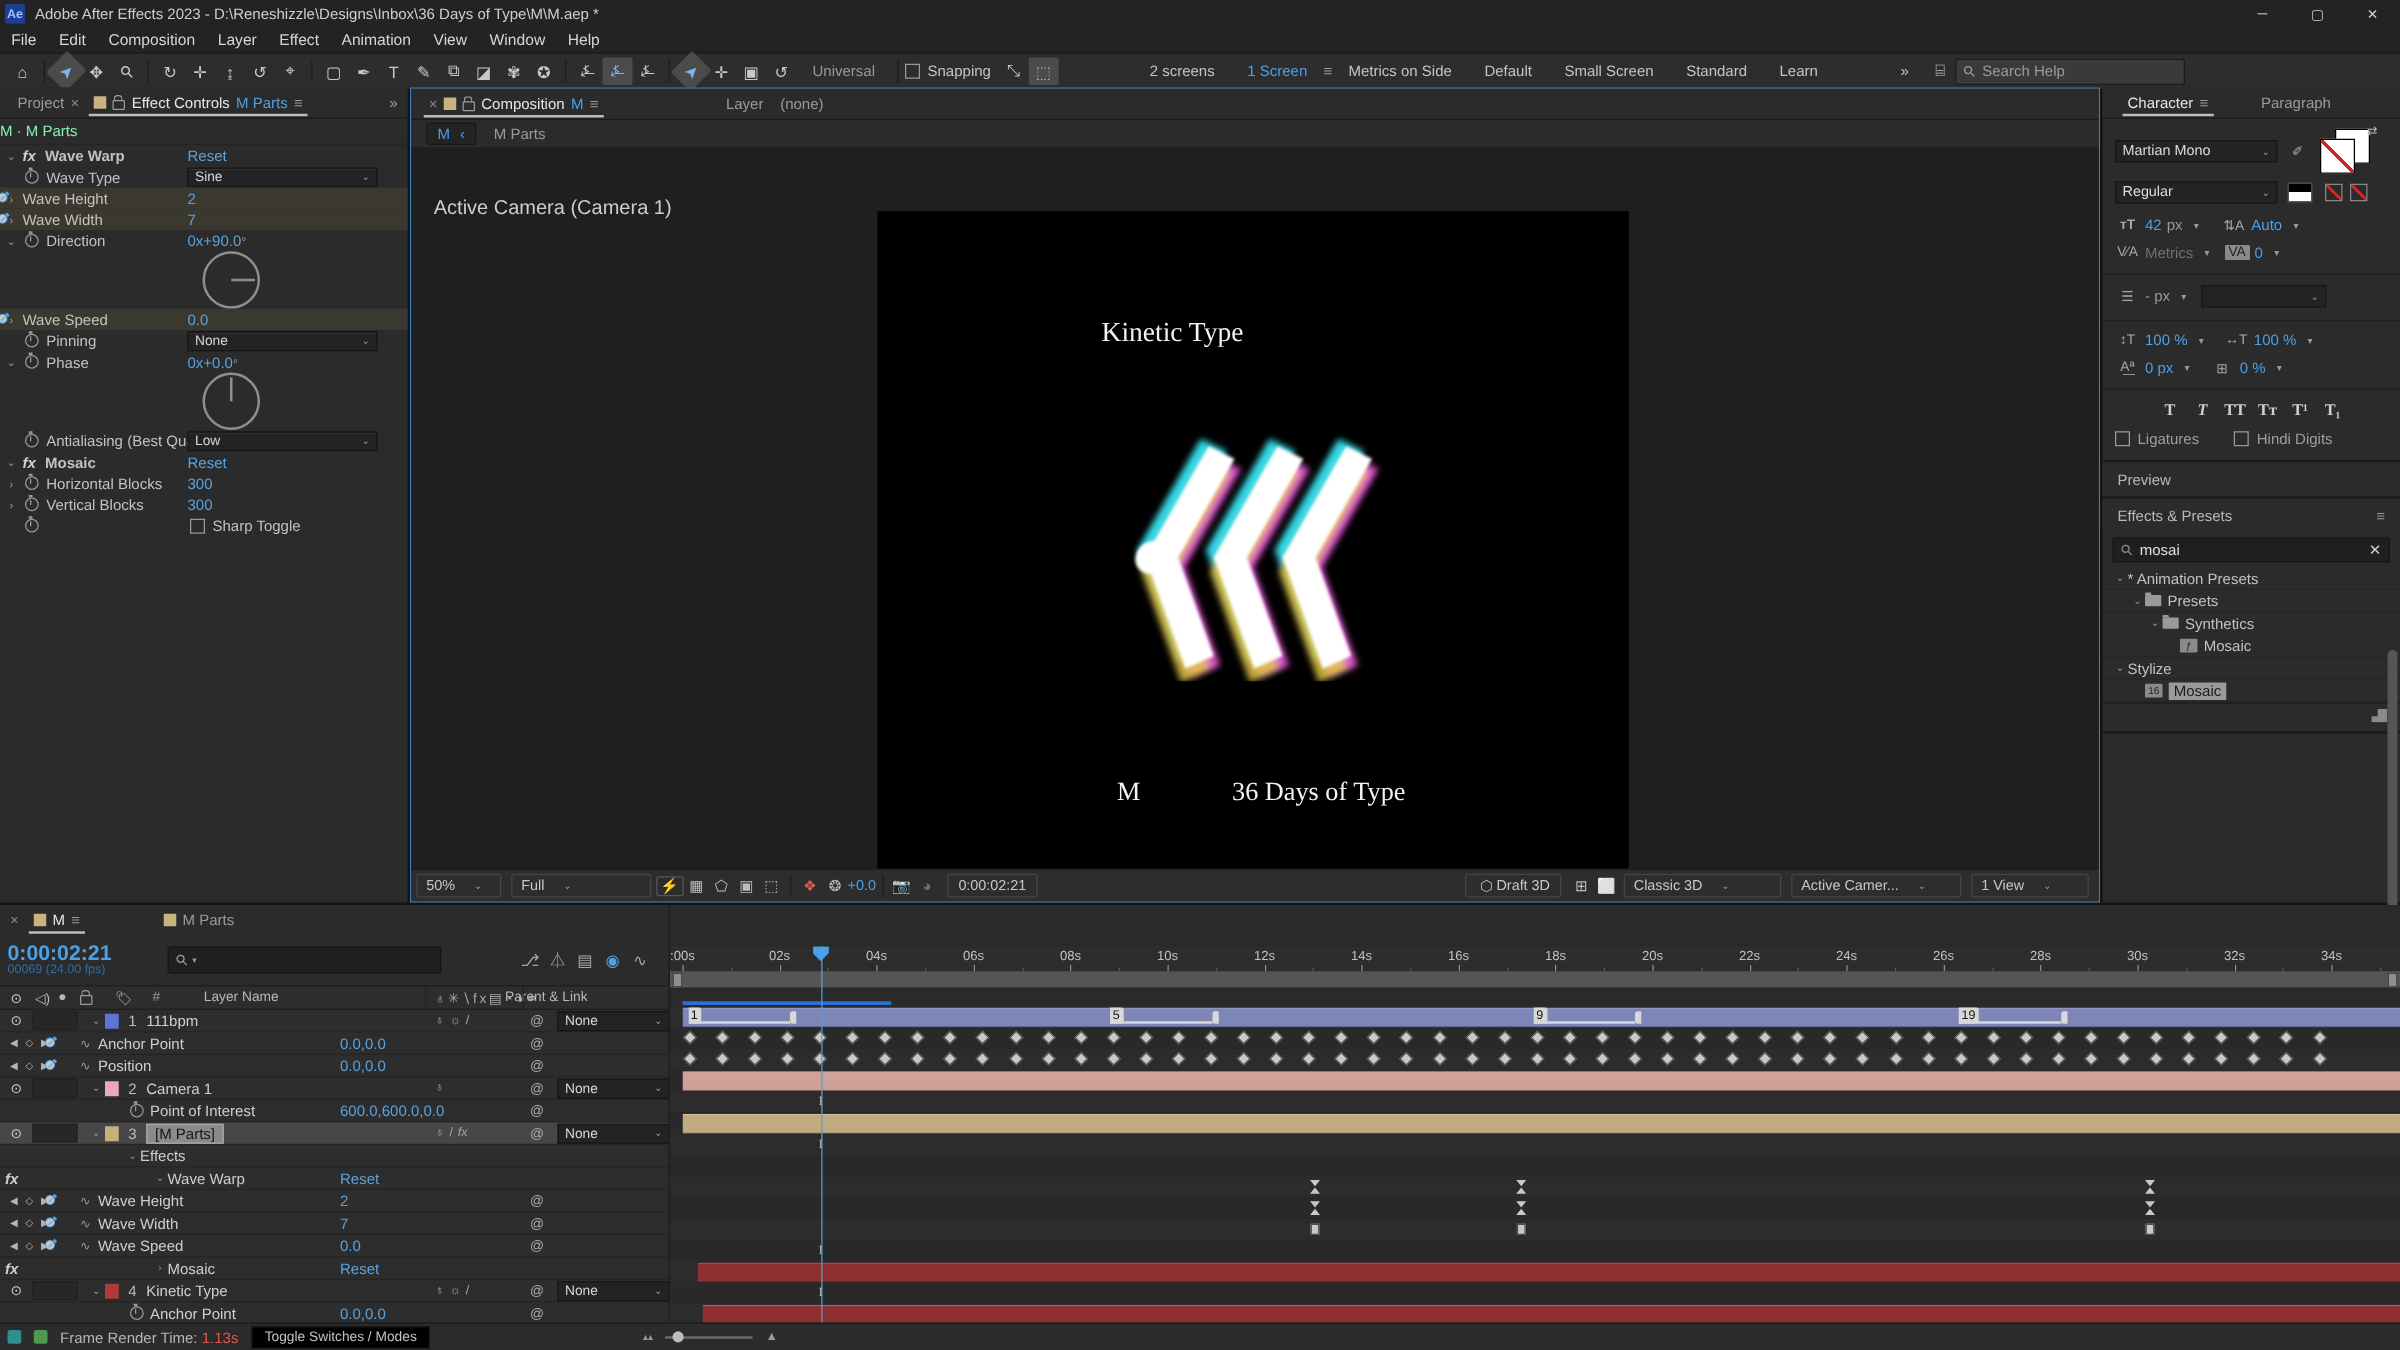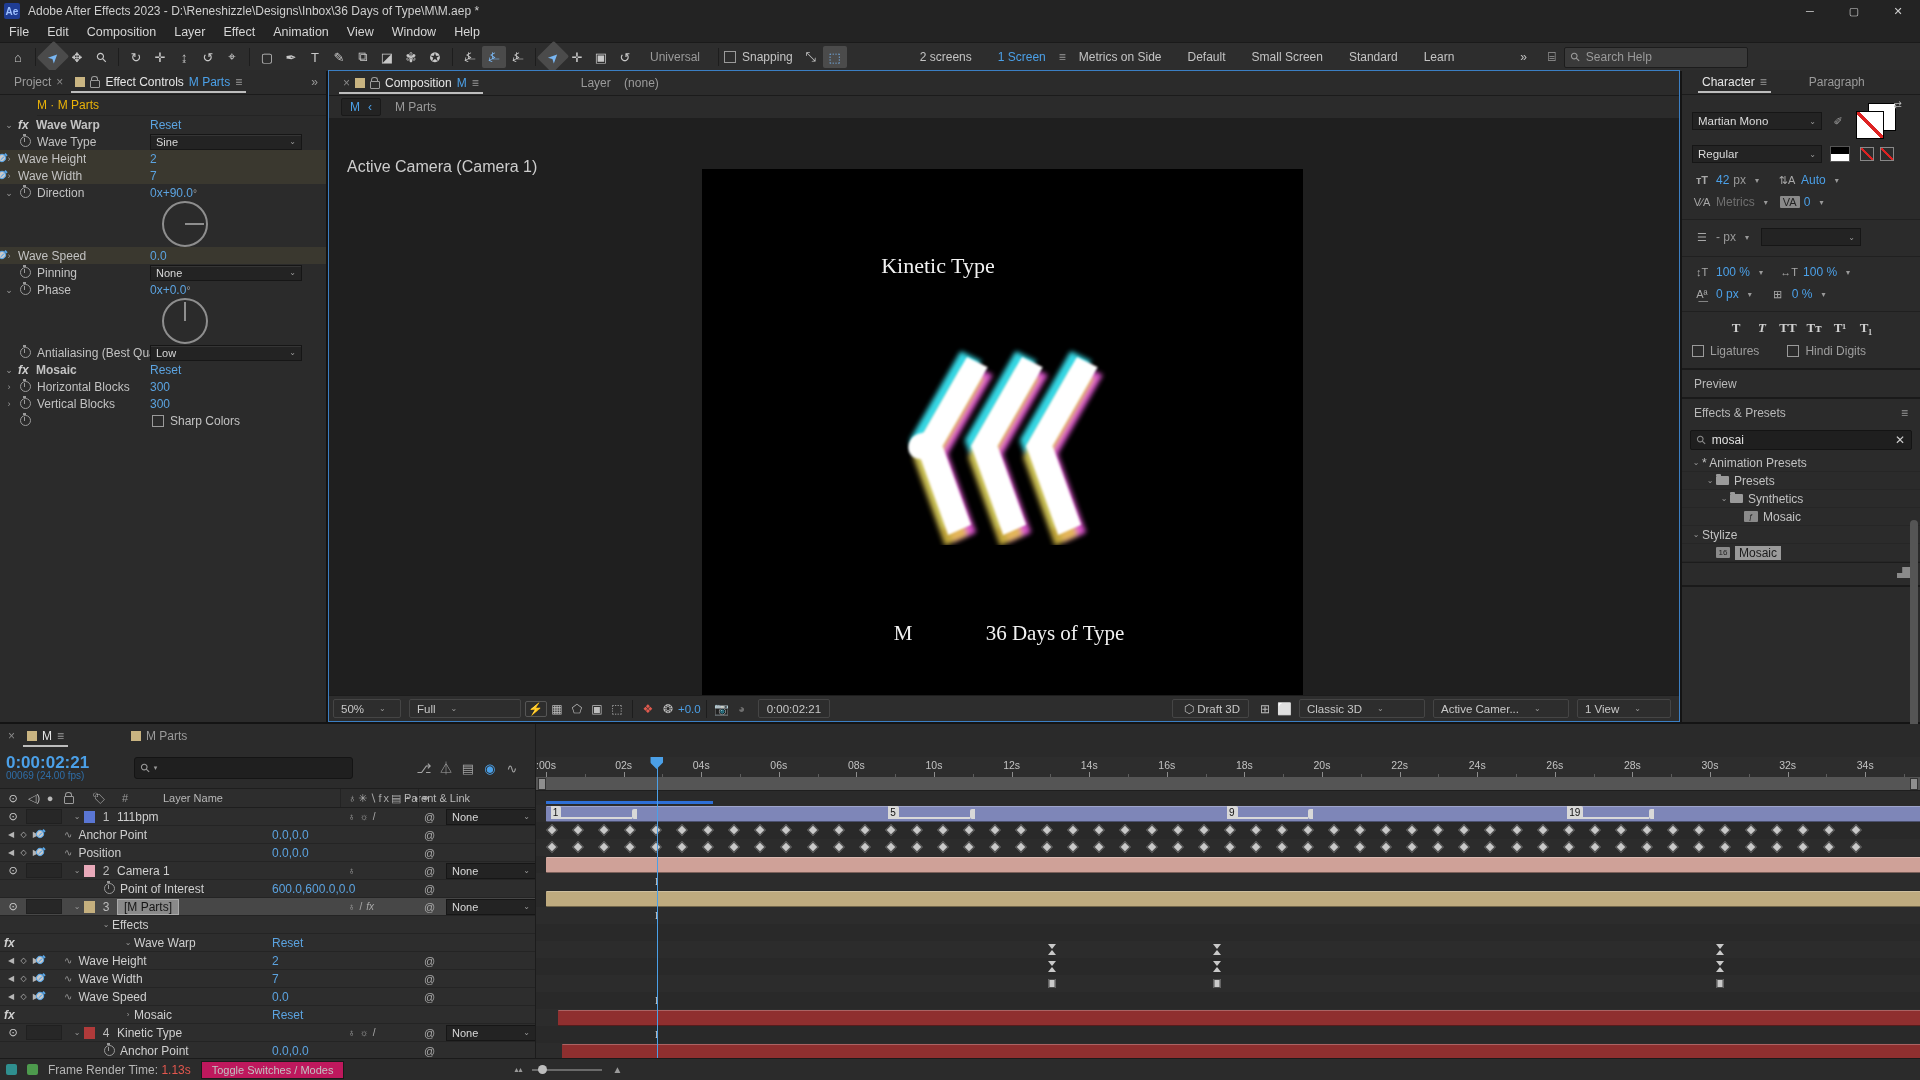--- a/index.html
+++ b/index.html
@@ -25,21 +25,21 @@
   .tab{display:flex;align-items:center;gap:5px;padding:0 6px;height:100%;position:relative;}
   .tab.active{color:#e6e6e6;}
   .tab.active:after{content:"";position:absolute;left:2px;right:2px;bottom:1px;height:2px;background:#bdbdbd;}
   .tab-swatch{width:10px;height:10px;background:#c9b481;display:inline-block;}
   .lock-icon{width:8px;height:6px;border:1px solid #9b9b9b;border-radius:1px;position:relative;display:inline-block;margin-top:3px;}
   .lock-icon:before{content:"";position:absolute;top:-5px;left:0px;width:5px;height:4px;border:1px solid #9b9b9b;border-bottom:none;border-radius:3px 3px 0 0;}
   .blue{color:#4ba0e8;}
   .hamb{color:#9b9b9b;letter-spacing:0;}
   
   #ec-panel{left:0;top:70px;width:326px;height:652px;}
-  .ec-head{height:20px;display:flex;align-items:center;padding-left:0;color:#eab308;border-bottom:1px solid #242424;margin-left:37px;}
+  .ec-head{height:20px;display:flex;align-items:center;padding-left:0;color:#86efac;border-bottom:1px solid #242424;}
   .ec-row{height:17px;display:flex;align-items:center;font-size:12px;color:#c2c2c2;position:relative;}
   .ec-row.hl{background:#3a382f;}
   .ec-exp{width:18px;text-align:center;color:#9a9a9a;font-size:9px;flex:0 0 18px;}
   .fxbadge{font-style:italic;font-weight:bold;color:#cfcfcf;font-size:12px;width:18px;flex:0 0 18px;}
   .sw{width:9px;height:9px;border:1px solid #9a9a9a;border-radius:50%;position:relative;flex:0 0 9px;margin:0 6px 0 2px;}
   .sw:before{content:"";position:absolute;top:-3px;left:2px;width:3px;height:2px;background:#9a9a9a;}
   .sw:after{content:"";position:absolute;left:3px;top:1px;width:1px;height:4px;background:#9a9a9a;}
   .sw.kf{border-color:#58a6e8;}.sw.kf:before,.sw.kf:after{background:#58a6e8;}
   .ec-label{white-space:nowrap;overflow:hidden;}
   .ec-valcol{position:absolute;left:150px;}
@@ -114,21 +114,21 @@
   .kf-hg:after{content:"";position:absolute;bottom:0;border-left:4px solid transparent;border-right:4px solid transparent;border-bottom:5px solid #c9c9c9;}
   .kf-sq{position:absolute;top:4px;width:7px;height:9px;transform:translateX(-50%);background:#c9c9c9;border:1px solid #4d4d4d;box-sizing:border-box;}
   .kf-ib{position:absolute;top:3px;transform:translateX(-50%);width:7px;height:11px;color:#cfcfcf;font-size:10px;line-height:11px;text-align:center;font-family:"Liberation Serif",serif;}
   .mk-flag{position:absolute;top:1px;height:13px;background:#d8d8d8;color:#111;font-size:10px;line-height:13px;padding:0 3px 0 2px;border-radius:0 2px 2px 0;}
   .mk-tail{position:absolute;top:12px;height:2px;background:#d8d8d8;}
   .mk-end{position:absolute;top:4px;width:5px;height:10px;background:#d8d8d8;border-radius:2px 0 0 2px;}
   #playhead{position:absolute;top:33px;bottom:0;width:1px;background:#4ba0e8;z-index:30;}
   #ph-head{position:absolute;top:33px;width:13px;height:12px;background:#4ba0e8;z-index:31;transform:translateX(-50%);clip-path:polygon(0 0,100% 0,100% 45%,50% 100%,0 45%);}
   
   #statusbar{left:0;top:1058px;width:1920px;height:22px;background:#2b2b2b;border-top:1px solid #1a1a1a;display:flex;align-items:center;gap:10px;padding-left:6px;box-sizing:border-box;}
-  .st-box{border:1px solid #1a1a1a;background:#be185d;height:16px;display:flex;align-items:center;padding:0 10px;font-size:11px;color:#c2c2c2;}
+  .st-box{border:1px solid #1a1a1a;background:#000000;height:16px;display:flex;align-items:center;padding:0 10px;font-size:11px;color:#c2c2c2;}
   .dotic{width:11px;height:11px;border-radius:2px;}
   #rp-scroll{position:absolute;right:2px;top:520px;width:8px;height:340px;background:#555;border-radius:4px;}
 </style>
 </head>
 <body>
 
 <div id="app">
 
   <div class="abs titlebar">
     <div class="ae-logo">Ae</div>
@@ -312,21 +312,21 @@
           <span class="ec-exp">›</span>
           <span class="sw"></span>
           <span class="ec-label">Vertical Blocks</span>
           <span class="ec-valcol val">300</span>
         </div>
         <div class="ec-row">
           <span class="ec-exp"></span>
           <span class="sw"></span>
           <span class="ec-label"></span>
           <span class="cbx ec-valcol" style="left: 152px;"></span>
-          <span style="position: absolute; left: 170px;">Sharp Colors</span>
+          <span style="position: absolute; left: 170px;">Sharp Toggle</span>
         </div>
       </div>
   </div>
 
   <div class="abs" id="comp-panel">
     <div class="tabbar">
       <span class="tab active">
         <span style="color:#8a8a8a">×</span>
         <span class="tab-swatch"></span>
         <span class="lock-icon"></span>

